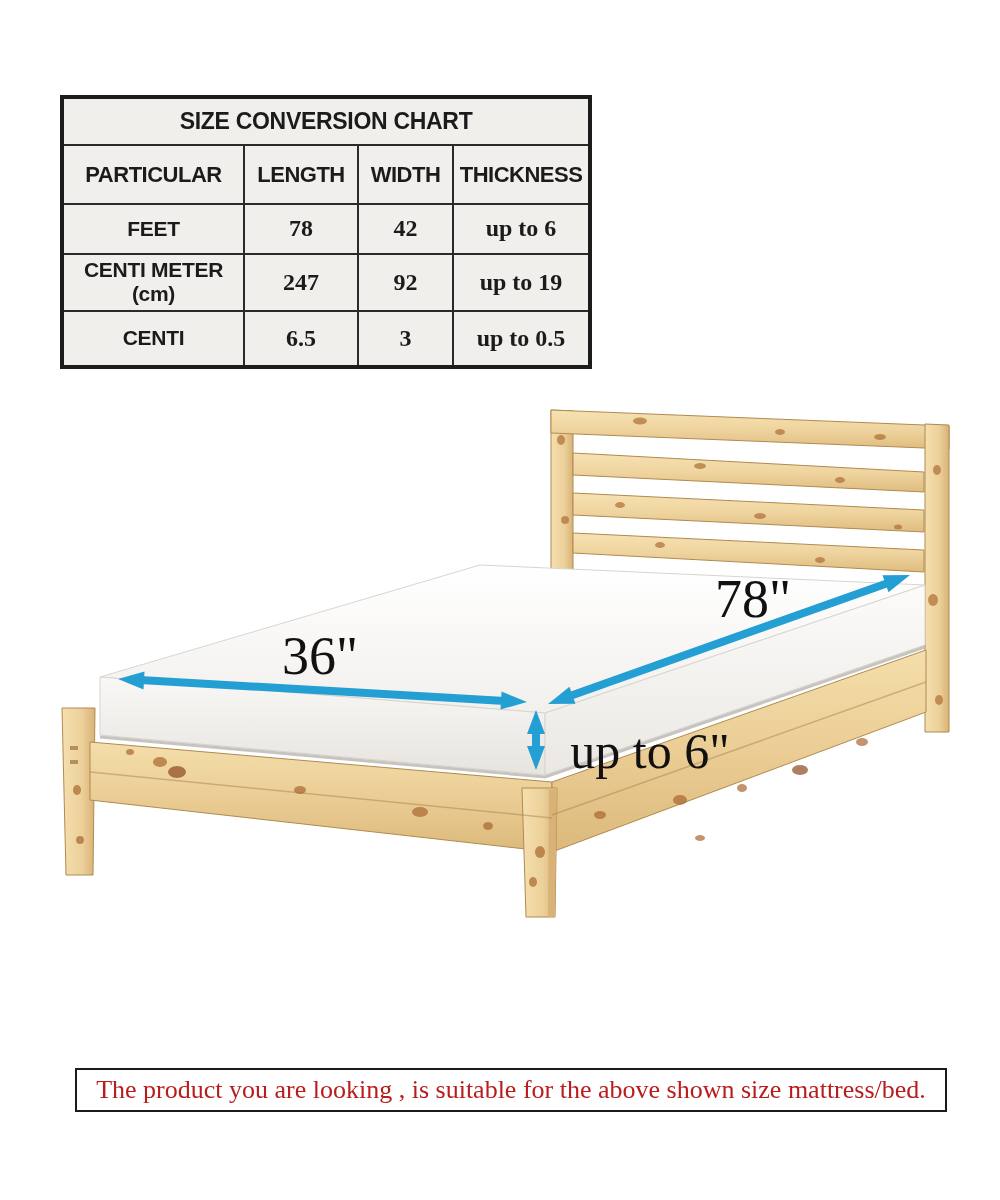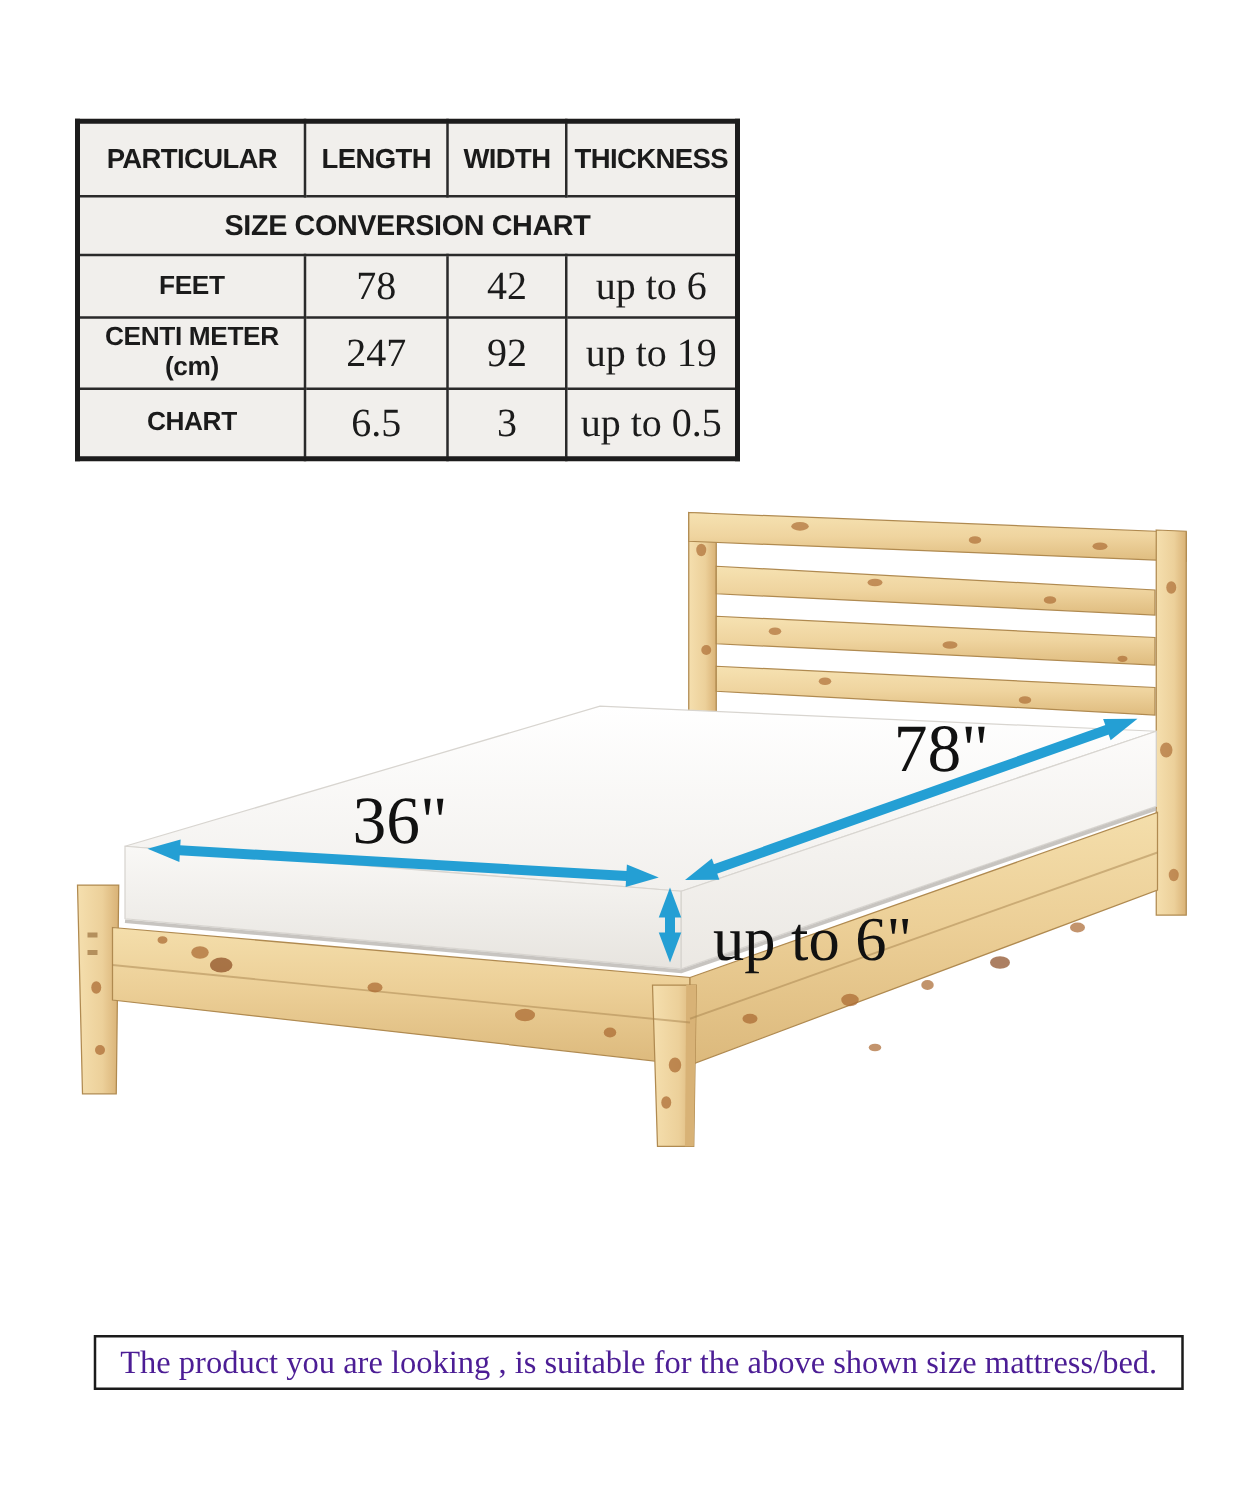--- a/index.html
+++ b/index.html
@@ -34,75 +34,75 @@
   .size-table th{
     font-size:22px;font-weight:bold;letter-spacing:-0.5px;
     height:55px;
   }
   .size-table .rowlabel{
     font-size:21px;font-weight:bold;letter-spacing:-0.3px;
     line-height:1.15;
   }
   .size-table .val{
     font-family:"Liberation Serif", serif;
-    font-size:32px;font-weight:normal;
+    font-size:24px;font-weight:bold;
   }
   
   .bed-svg{position:absolute;left:0;top:0;width:1000px;height:1200px;}
   
   .note-box{
     position:absolute;left:75px;top:1068px;
     width:868px;height:40px;
     border:2px solid #1b1b1b;
     background:#ffffff;
     display:flex;align-items:center;justify-content:center;
     font-family:"Liberation Serif", serif;
-    font-size:26px;color:#4c1d95;
+    font-size:26px;color:#b91c1c;
     white-space:nowrap;
   }
 </style>
 </head>
 <body>
 
 <div class="canvas">
 
   <table class="size-table">
     <colgroup>
       <col style="width:182px">
         <col style="width:114px">
         <col style="width:95px">
         <col style="width:137px">
     </colgroup>
     <tbody>
         <tr>
+      <td class="title-cell" colspan="4">SIZE CONVERSION CHART</td>
+    </tr>
+    <tr>
       <th>PARTICULAR</th>
       <th>LENGTH</th>
       <th>WIDTH</th>
       <th>THICKNESS</th>
-    </tr>
-    <tr>
-      <td class="title-cell" colspan="4">SIZE CONVERSION CHART</td>
     </tr>
     <tr style="height:49px;">
       <td class="rowlabel">FEET</td>
       <td class="val">78</td>
       <td class="val">42</td>
       <td class="val">up to 6</td>
     </tr>
     <tr style="height:55px;margin-top:16px;">
       <td class="rowlabel">
         <span>CENTI METER</span><br>
         <span>(cm)</span>
       </td>
       <td class="val">247</td>
       <td class="val">92</td>
       <td class="val">up to 19</td>
     </tr>
     <tr style="height:55px;">
-      <td class="rowlabel">CHART</td>
+      <td class="rowlabel">CENTI</td>
       <td class="val">6.5</td>
       <td class="val">3</td>
       <td class="val">up to 0.5</td>
     </tr>
   </tbody>
     </table>
 
   <svg class="bed-svg" viewBox="0 0 1000 1200" xmlns="http://www.w3.org/2000/svg">
     <defs>
       <linearGradient id="woodV" x1="0" y1="0" x2="0" y2="1">

